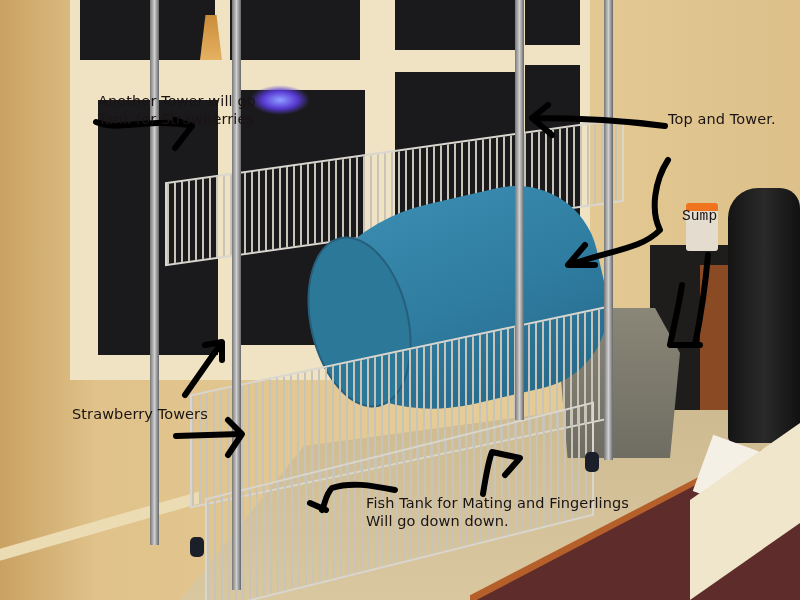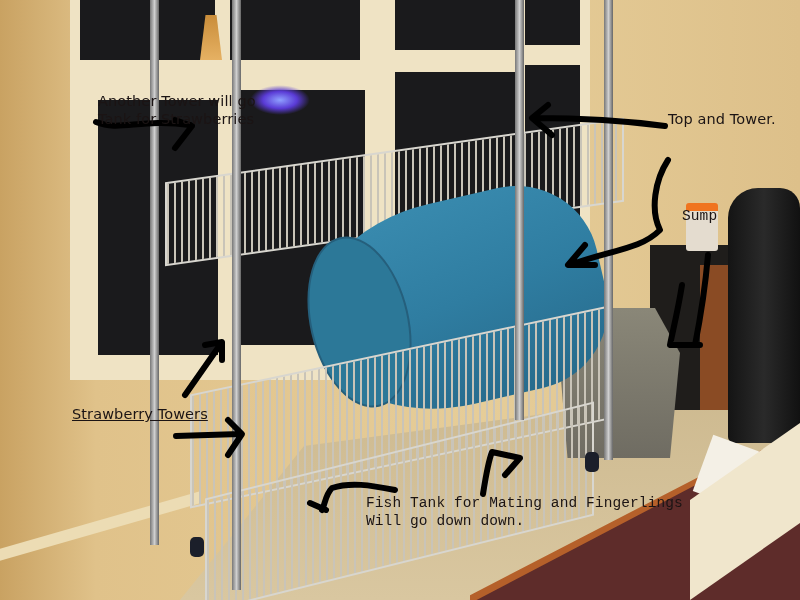--- a/index.html
+++ b/index.html
@@ -91,19 +91,19 @@
 <div class="note" style="left:54px;top:92px;margin-left:44px;">
   <div>Another Tower will go</div>
   <div>Tank for Strawberries</div>
 </div>
 <div class="note" style="left:668px;top:110px;">
   <div>Top and Tower.</div>
 </div>
 <div class="note" style="left:682px;top:207px;font-family:Liberation Mono, monospace;">
   <div>Sump</div>
 </div>
-<div class="note" style="left:72px;top:405px;text-decoration:underline;">
+<div class="note" style="left:72px;top:405px;">
   <div>Strawberry Towers</div>
 </div>
-<div class="note" style="left:366px;top:494px;font-family:Liberation Mono, monospace;">
+<div class="note" style="left:366px;top:494px;">
   <div>Fish Tank for Mating and Fingerlings</div>
   <div>Will go down down.</div>
 </div>
 
 </body></html>

